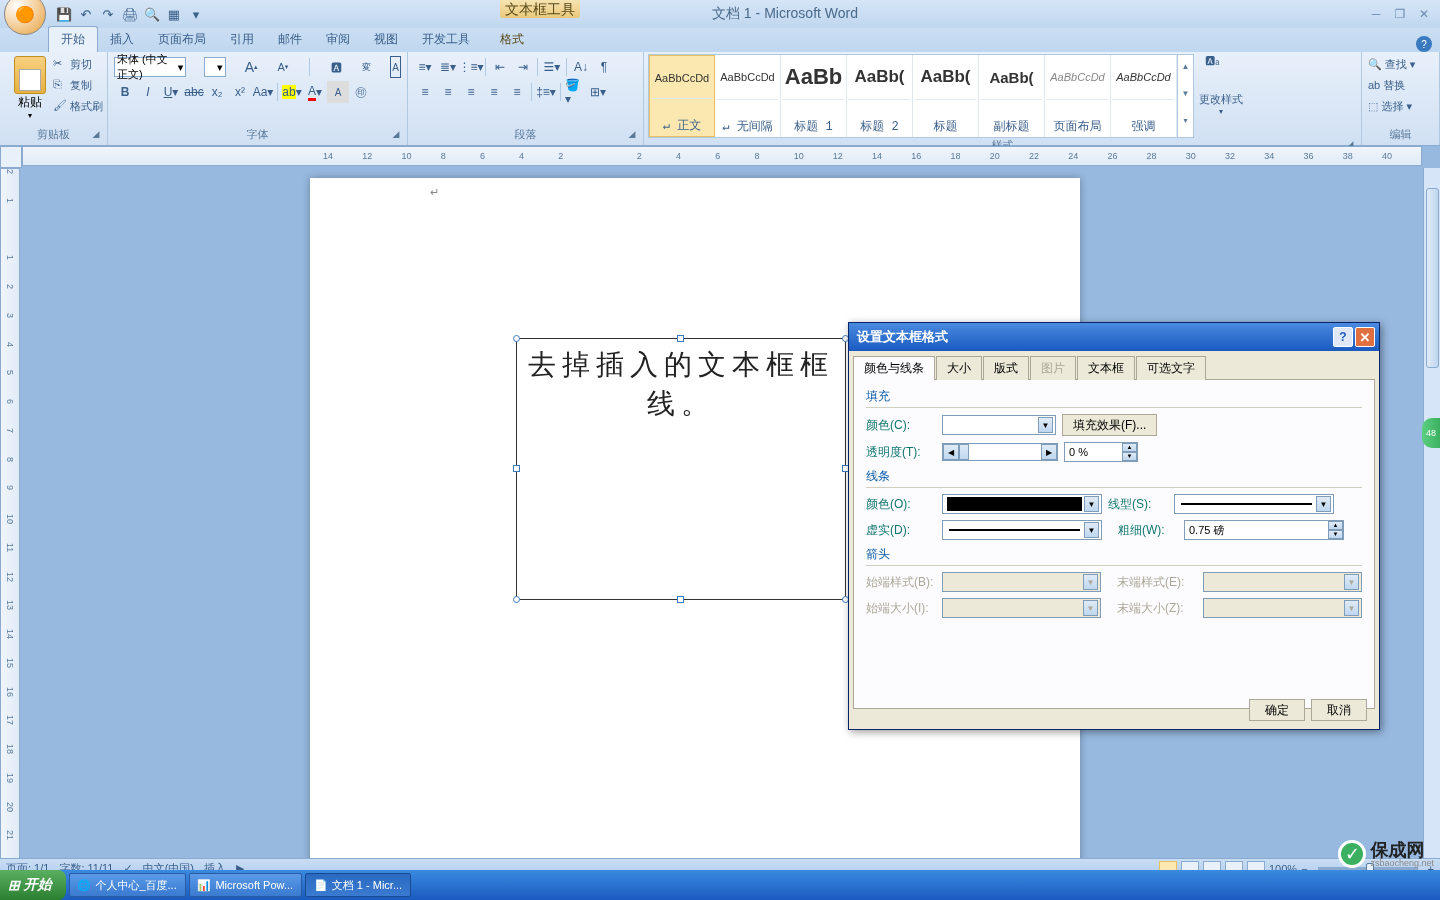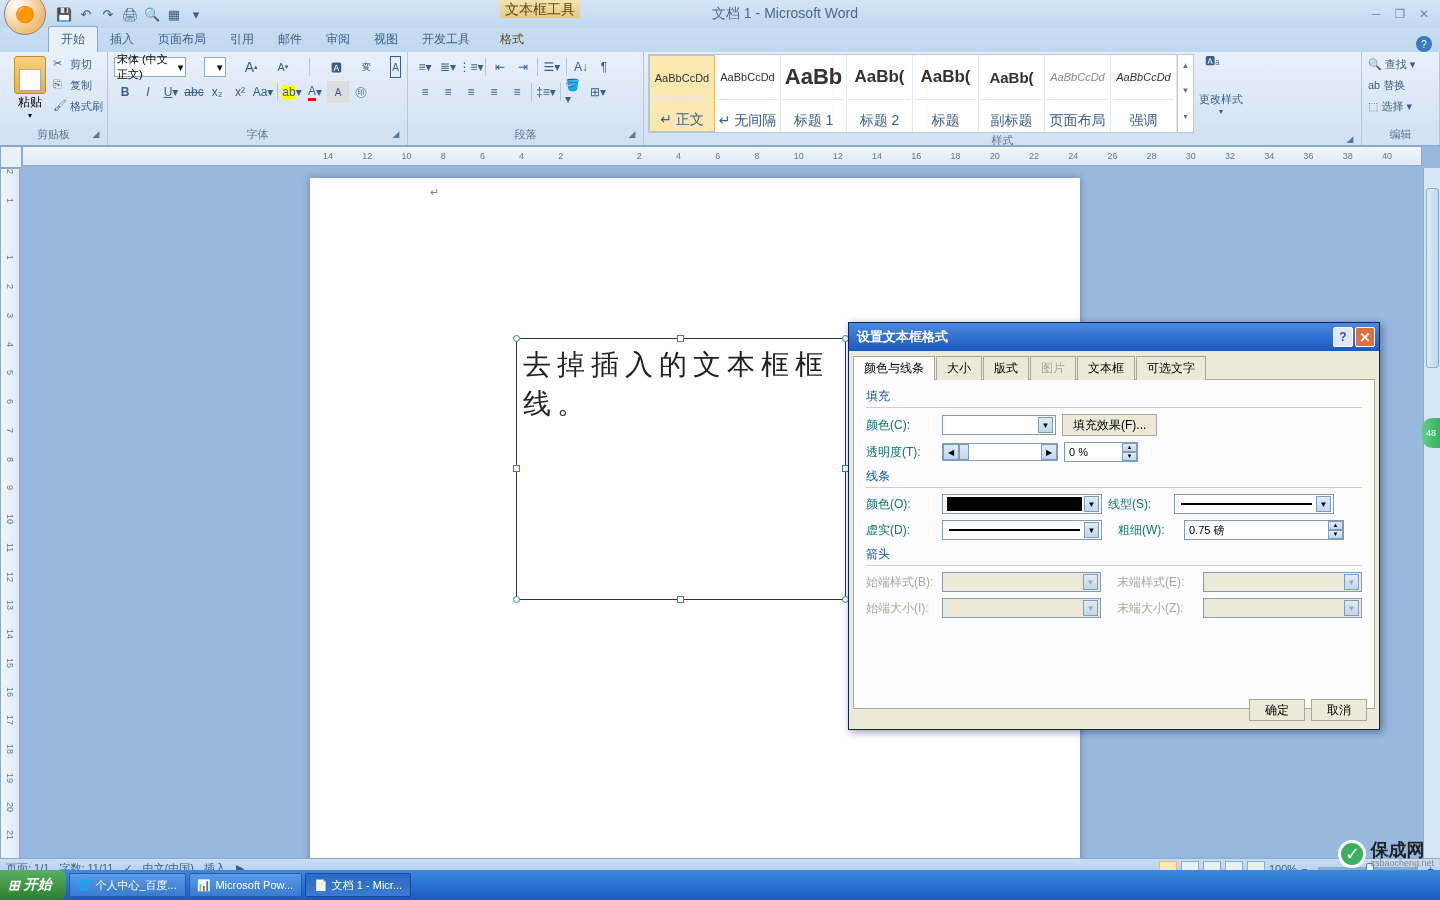--- a/index.html
+++ b/index.html
@@ -45,40 +45,40 @@
 .sep { width: 1px; height: 18px; background: #b0c8e0; margin: 0 2px; }
 
 .para-group .group-body { flex-direction: column; padding: 2px; gap: 3px; }
 .para-row { display: flex; gap: 1px; align-items: center; }
 
 .styles-group .group-body { align-items: stretch; }
 .style-gallery { display: flex; border: 1px solid #b0c8e0; background: #fff; }
 .style-item { width: 66px; padding: 2px; text-align: center; cursor: pointer; border-right: 1px solid #e0e8f0; display: flex; flex-direction: column; justify-content: space-between; }
 .style-item.active { background: #fae8b0; border: 1px solid #e8c060; }
 .style-preview { font-size: 11px; color: #333; height: 40px; display: flex; align-items: center; justify-content: center; overflow: hidden; }
-.style-name { font-size: 14px; color: #3a5f8a; border-top: 1px solid #e0e8f0; padding-top: 12px; }
+.style-name { font-size: 12px; color: #3a5f8a; border-top: 1px solid #e0e8f0; padding-top: 18px; font-family: Liberation Mono, monospace; }
 .gallery-more { width: 16px; display: flex; flex-direction: column; justify-content: space-around; border-left: 1px solid #b0c8e0; }
 .gallery-more div { height: 14px; text-align: center; font-size: 8px; cursor: pointer; color: #5a7a9a; }
 .change-styles { width: 46px; display: flex; flex-direction: column; align-items: center; cursor: pointer; margin-left: 4px; color: #3a5f8a; font-size: 11px; }
 
 .editing .group-body { flex-direction: column; gap: 1px; }
 .edit-item { display: flex; align-items: center; gap: 3px; color: #3a5f8a; cursor: pointer; height: 20px; font-size: 11px; padding: 0 2px; }
 
 
 .work-area { position: absolute; top: 146px; bottom: 40px; left: 0; right: 0; background: #97b9e0; }
 .ruler-corner { position: absolute; left: 0; top: 0; width: 22px; height: 22px; background: #e8f0fa; border: 1px solid #8aaad0; }
 .ruler-h { position: absolute; left: 22px; right: 18px; top: 0; height: 20px; background: linear-gradient(#f0f5fc, #e0ebf7); border: 1px solid #8aaad0; color: #5a7a9a; font-size: 9px; display: flex; align-items: center; padding-left: 300px; }
 .ruler-h span { width: 40px; }
 .ruler-v { position: absolute; left: 0; top: 22px; bottom: 0; width: 20px; background: linear-gradient(to right, #f0f5fc, #e0ebf7); border: 1px solid #8aaad0; color: #5a7a9a; font-size: 9px; display: flex; flex-direction: column; align-items: center; }
 .ruler-v span { height: 40px; writing-mode: vertical-rl; }
 .scroll-v { position: absolute; right: 0; top: 22px; bottom: 0; width: 17px; background: #d6e5f7; border-left: 1px solid #8aaad0; }
 .scroll-thumb { width: 13px; height: 180px; background: linear-gradient(to right, #e0ebf7, #bfd7ef); border: 1px solid #8aaad0; border-radius: 3px; margin: 20px auto; }
 
 .doc-page { position: absolute; left: 310px; top: 32px; width: 770px; height: 800px; background: #fff; box-shadow: 0 0 8px rgba(0,0,0,0.3); }
-.textbox { position: absolute; left: 206px; top: 160px; width: 330px; height: 262px; border: 1px solid #333; background: #fff; }
+.textbox { position: absolute; left: 206px; top: 160px; width: 330px; height: 262px; border: 1px solid #333; background: #fff; text-align: center; }
 .tb-handle { position: absolute; width: 7px; height: 7px; background: #fff; border: 1px solid #3a7ac0; }
 .tb-h-n { top: -4px; left: 50%; margin-left: -4px; } .tb-h-s { bottom: -4px; left: 50%; margin-left: -4px; }
 .tb-h-w { left: -4px; top: 50%; margin-top: -4px; } .tb-h-e { right: -4px; top: 50%; margin-top: -4px; }
 .tb-h-nw { top: -4px; left: -4px; border-radius:50%; } .tb-h-ne { top: -4px; right: -4px; border-radius:50%; }
 .tb-h-sw { bottom: -4px; left: -4px; border-radius:50%; } .tb-h-se { bottom: -4px; right: -4px; border-radius:50%; }
 .tb-text { padding: 6px; font-family: "SimSun"; font-size: 28px; letter-spacing: 6px; color: #222; line-height: 1.4; }
 
 .para-mark { position: absolute; left: 120px; top: 8px; font-size: 11px; color: #888; }
 
 

